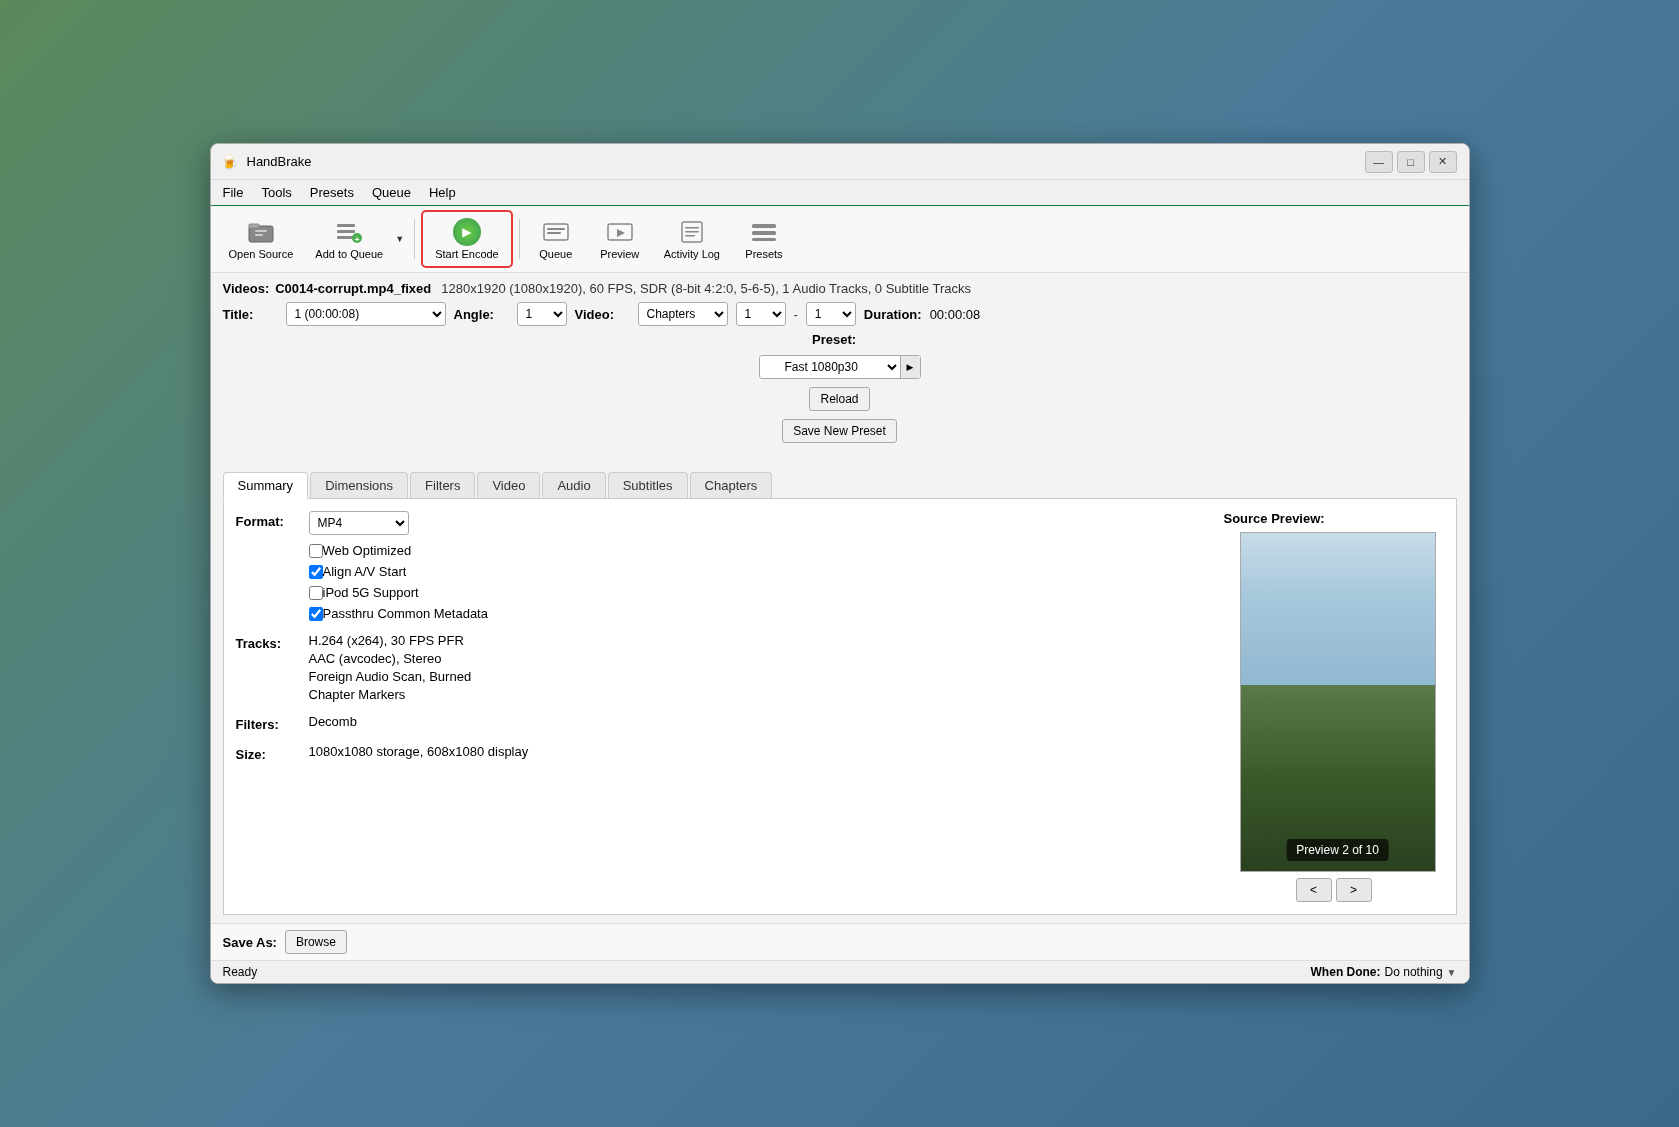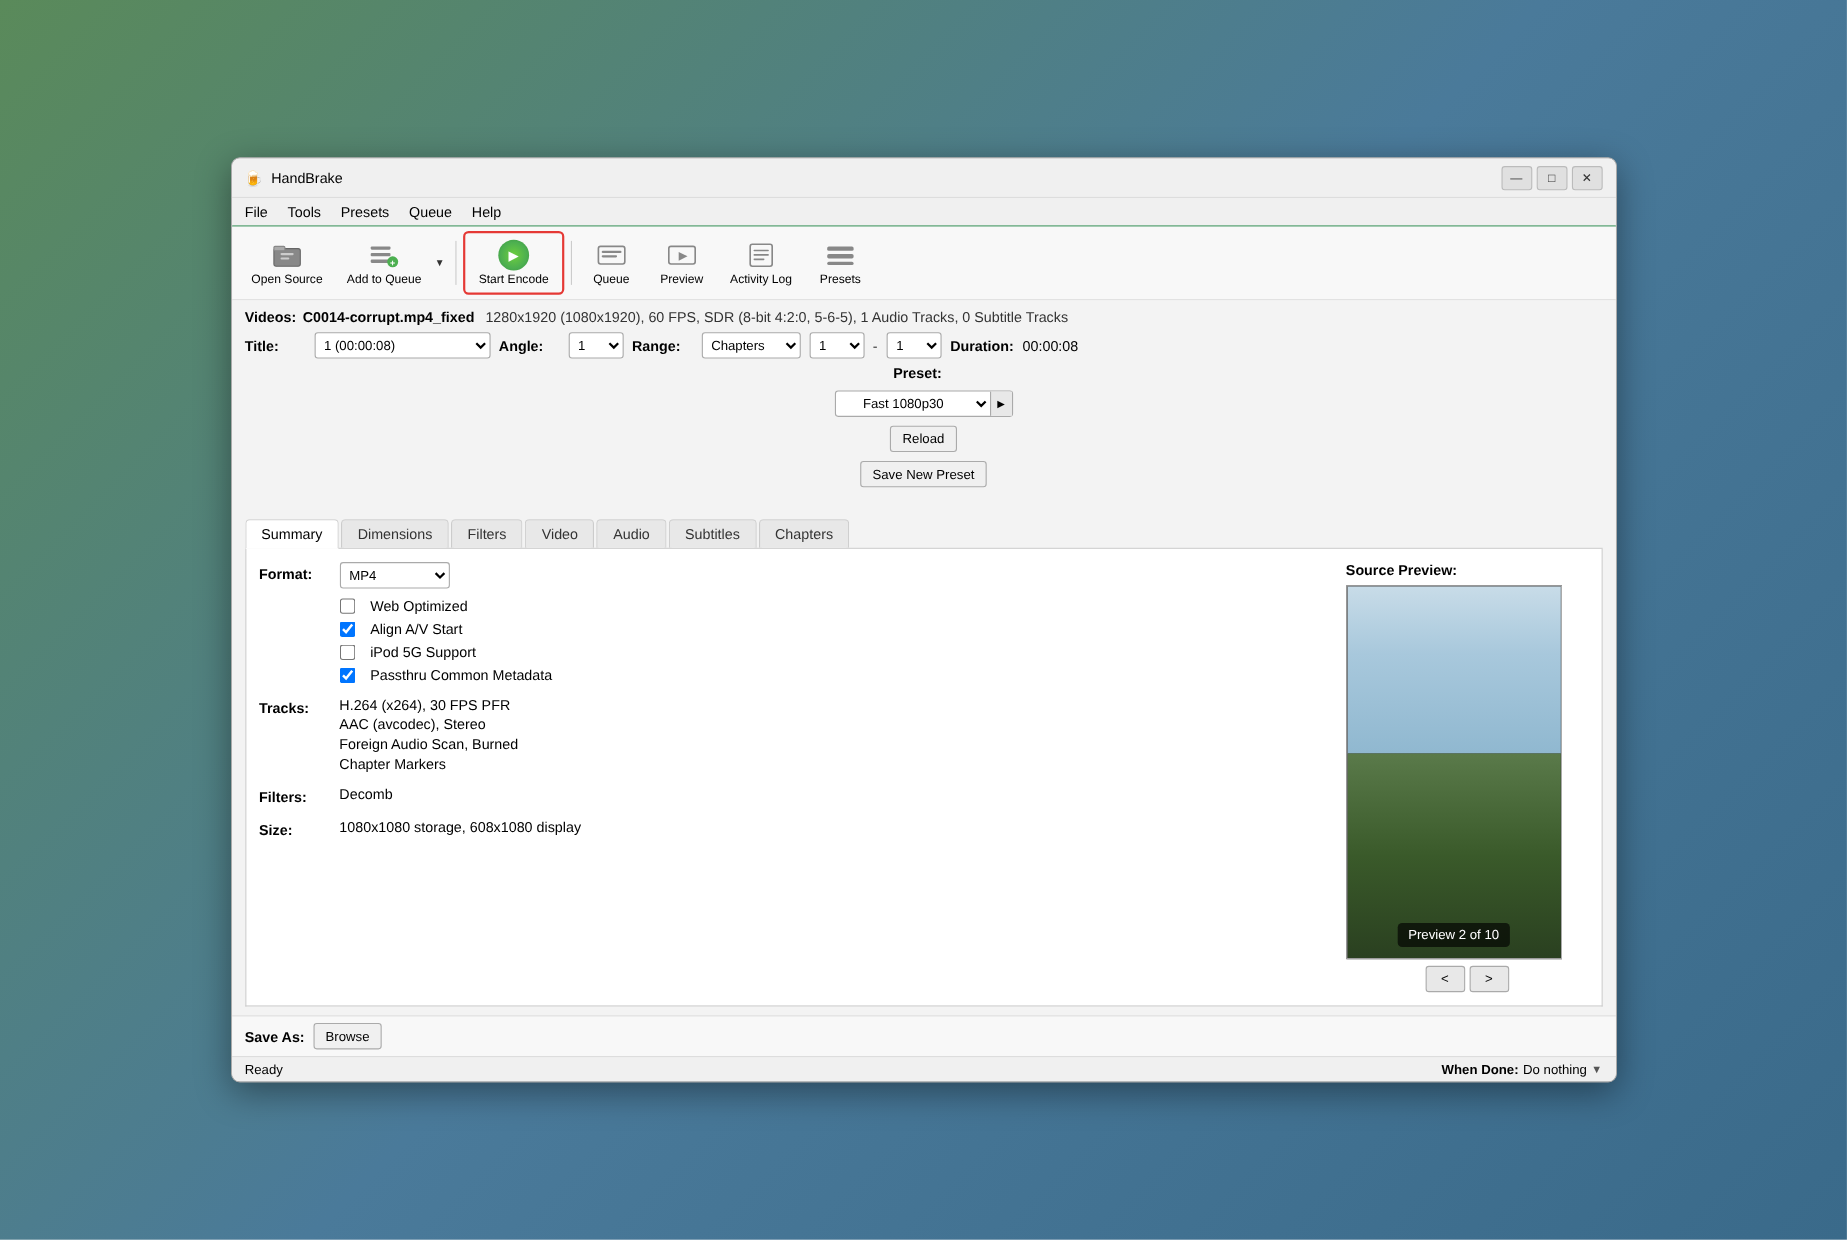--- a/index.html
+++ b/index.html
@@ -300,21 +300,21 @@
       min-width: 100px;
     }
     .checkbox-group {
       display: flex;
       flex-direction: column;
       gap: 6px;
     }
     .checkbox-row {
       display: flex;
       align-items: center;
-      gap: 14px;
+      gap: 0;
       font-size: 13px;
       color: #000;
     }
     .checkbox-row input[type=checkbox] {
       width: 14px; height: 14px;
       cursor: pointer;
     }
     .tracks-info {
       display: flex;
       flex-direction: column;
@@ -336,20 +336,21 @@
       color: #000;
       margin-bottom: 6px;
     }
     .preview-image-wrapper {
       position: relative;
       width: 196px;
       height: 340px;
       background: #222;
       border: 1px solid #aaa;
       overflow: hidden;
+      margin-left: 16px;
     }
     .preview-overlay {
       position: absolute;
       bottom: 10px;
       left: 50%;
       transform: translateX(-50%);
       background: rgba(0,0,0,0.65);
       color: white;
       padding: 4px 10px;
       border-radius: 4px;
@@ -531,21 +532,21 @@
       <span class="source-info">1280x1920 (1080x1920), 60 FPS, SDR (8-bit 4:2:0, 5-6-5), 1 Audio Tracks, 0 Subtitle Tracks</span>
     </div>
 
     <div class="field-row">
       <span class="field-label">Title:</span>
       <select class="field-select" style="min-width:160px;"><option>1 (00:00:08)</option></select>
       <span class="field-label">Angle:</span>
       <select class="field-select" style="min-width:50px;">
         <option>1</option>
       </select>
-      <span class="field-label">Range:</span>
+      <span class="field-label">Video:</span>
       <select class="field-select" style="min-width:90px;"><option>Chapters</option></select>
       <select class="field-select" style="min-width:50px;">
         <option>1</option>
       </select>
       <span class="dash">-</span>
       <select class="field-select" style="min-width:50px;">
         <option>1</option>
       </select>
       <span class="field-label">Duration:</span>
       <span>00:00:08</span>

